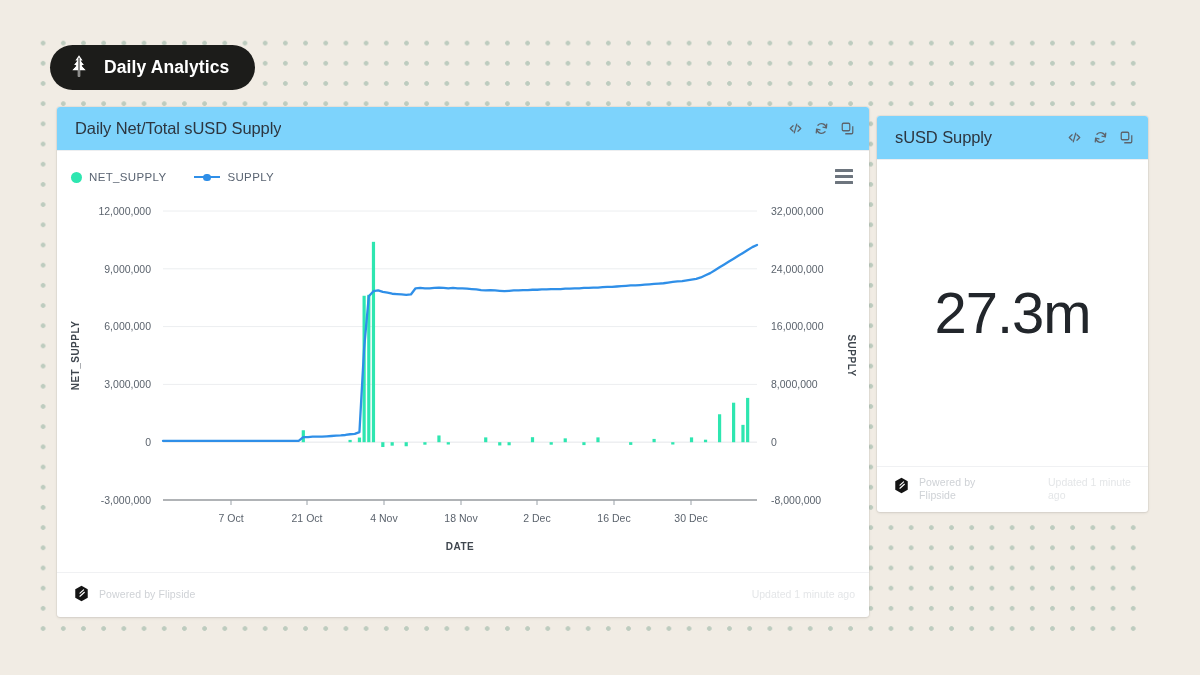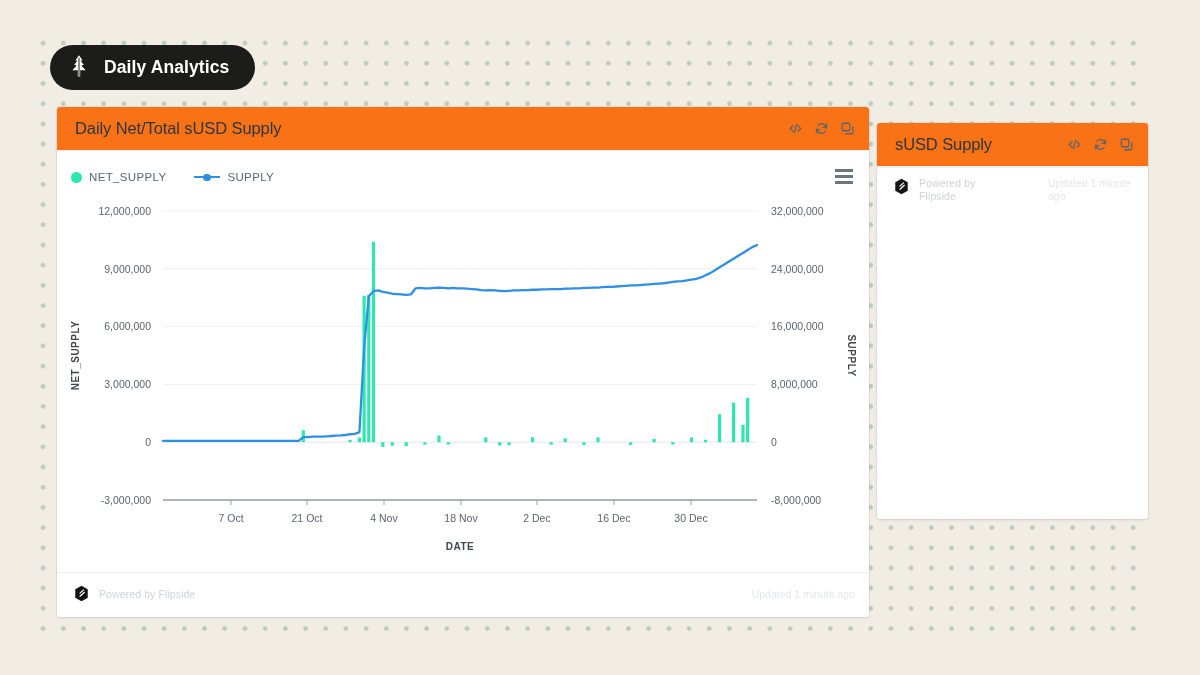--- a/index.html
+++ b/index.html
@@ -48,29 +48,29 @@
     position: absolute;
     background: #ffffff;
     border-radius: 3px;
     box-shadow: 0 1px 3px rgba(0,0,0,.10), 0 0 0 1px rgba(0,0,0,.035);
     z-index: 30;
     display: flex;
     flex-direction: column;
     overflow: hidden;
   }
   #chart-card { left: 57px; top: 107px; width: 812px; height: 510px; }
-  #kpi-card   { left: 877px; top: 123px; width: 271px; height: 396px; }
+  #kpi-card   { left: 877px; top: 116px; width: 271px; height: 396px; }
 
   .card-head {
     height: 43px;
     flex: 0 0 43px;
     display: flex; align-items: center;
     padding: 0 14px 0 18px;
     border-bottom: 1px solid #eceef0;
-    background: #f97316;
+    background: #7dd3fc;
   }
   .card-title {
     font-size: 16.5px;
     color: #2d3640;
     font-weight: 500;
     letter-spacing: -.1px;
     white-space: nowrap;
     overflow: hidden;
     text-overflow: ellipsis;
   }
@@ -348,20 +348,25 @@
       </span>
       <span>
         <svg width="15" height="15" viewBox="0 0 16 16" fill="none" stroke="#5d646c" stroke-width="1.35" stroke-linejoin="round">
           <rect x="2.4" y="2.4" width="8" height="8" rx="1.3"></rect>
           <path d="M5.6 13.6h6.7a1.3 1.3 0 0 0 1.3-1.3V5.6"></path>
         </svg>
       </span>
     </div>
   </div>
 
+  <div class="card-body">
+    <div id="kpi-value-wrap">
+      <div id="kpi-value">27.3m</div>
+    </div>
+  </div>
 
   <div class="card-foot">
     <span class="flipside-logo">
       <svg width="17" height="17" viewBox="0 0 18 18" aria-hidden="true">
         <path d="M9 .9 15.6 4.6v8.8L9 17.1 2.4 13.4V4.6Z" fill="#141414"></path>
         <g stroke="#ffffff" stroke-width="1.25" stroke-linecap="round">
           <line x1="7.4" y1="11.9" x2="12.0" y2="7.7"></line>
           <line x1="7.4" y1="8.6" x2="11.2" y2="5.2"></line>
         </g>
       </svg>

